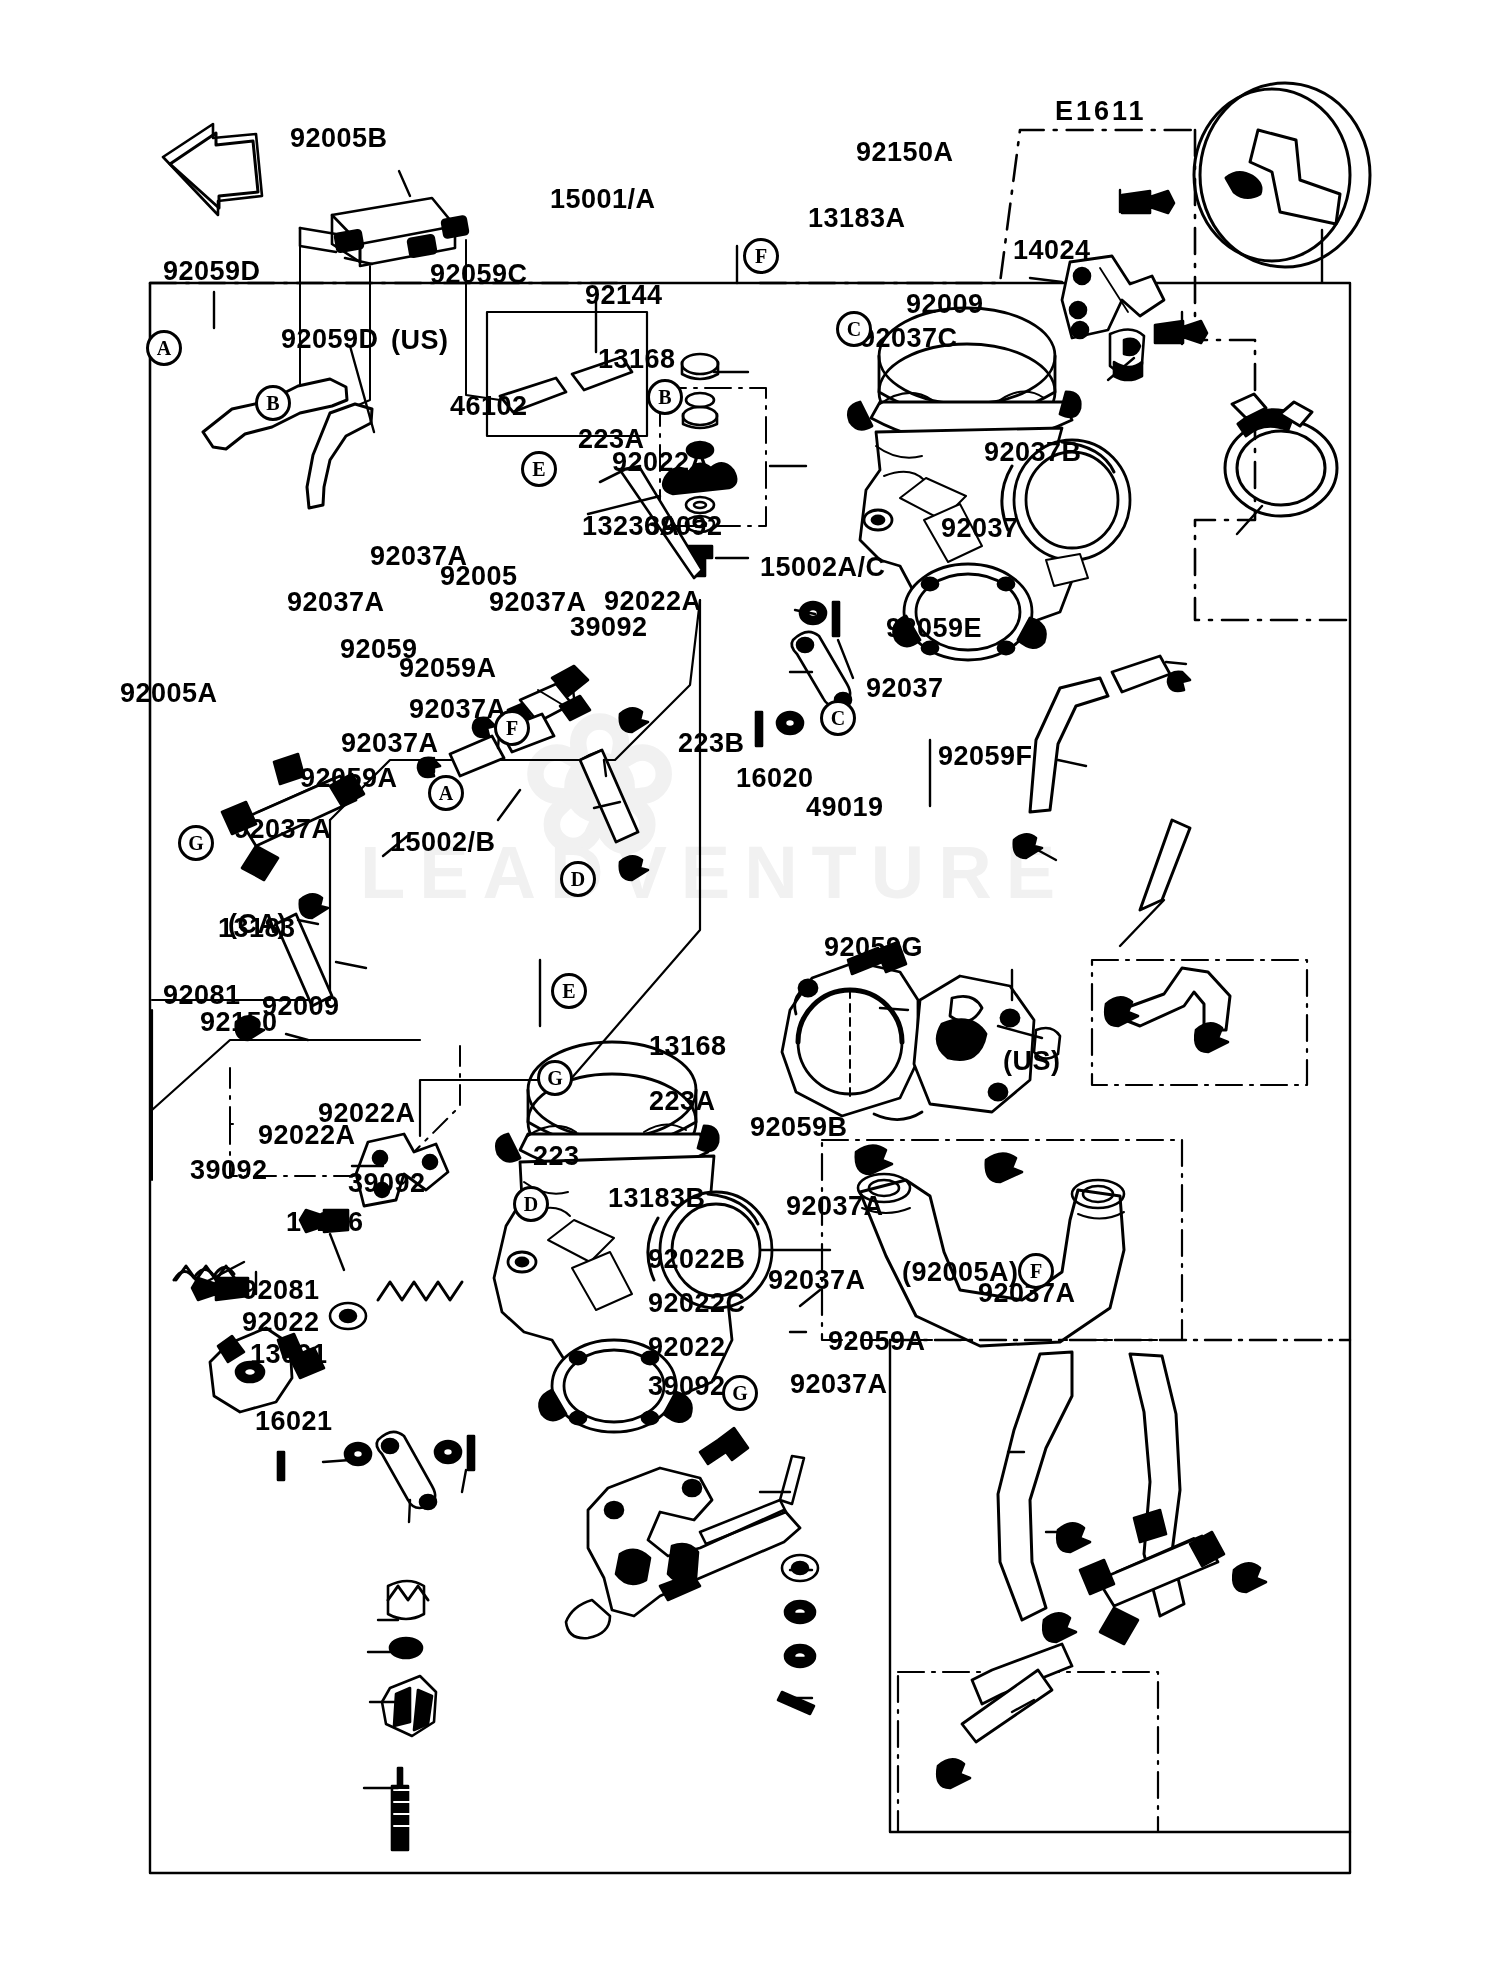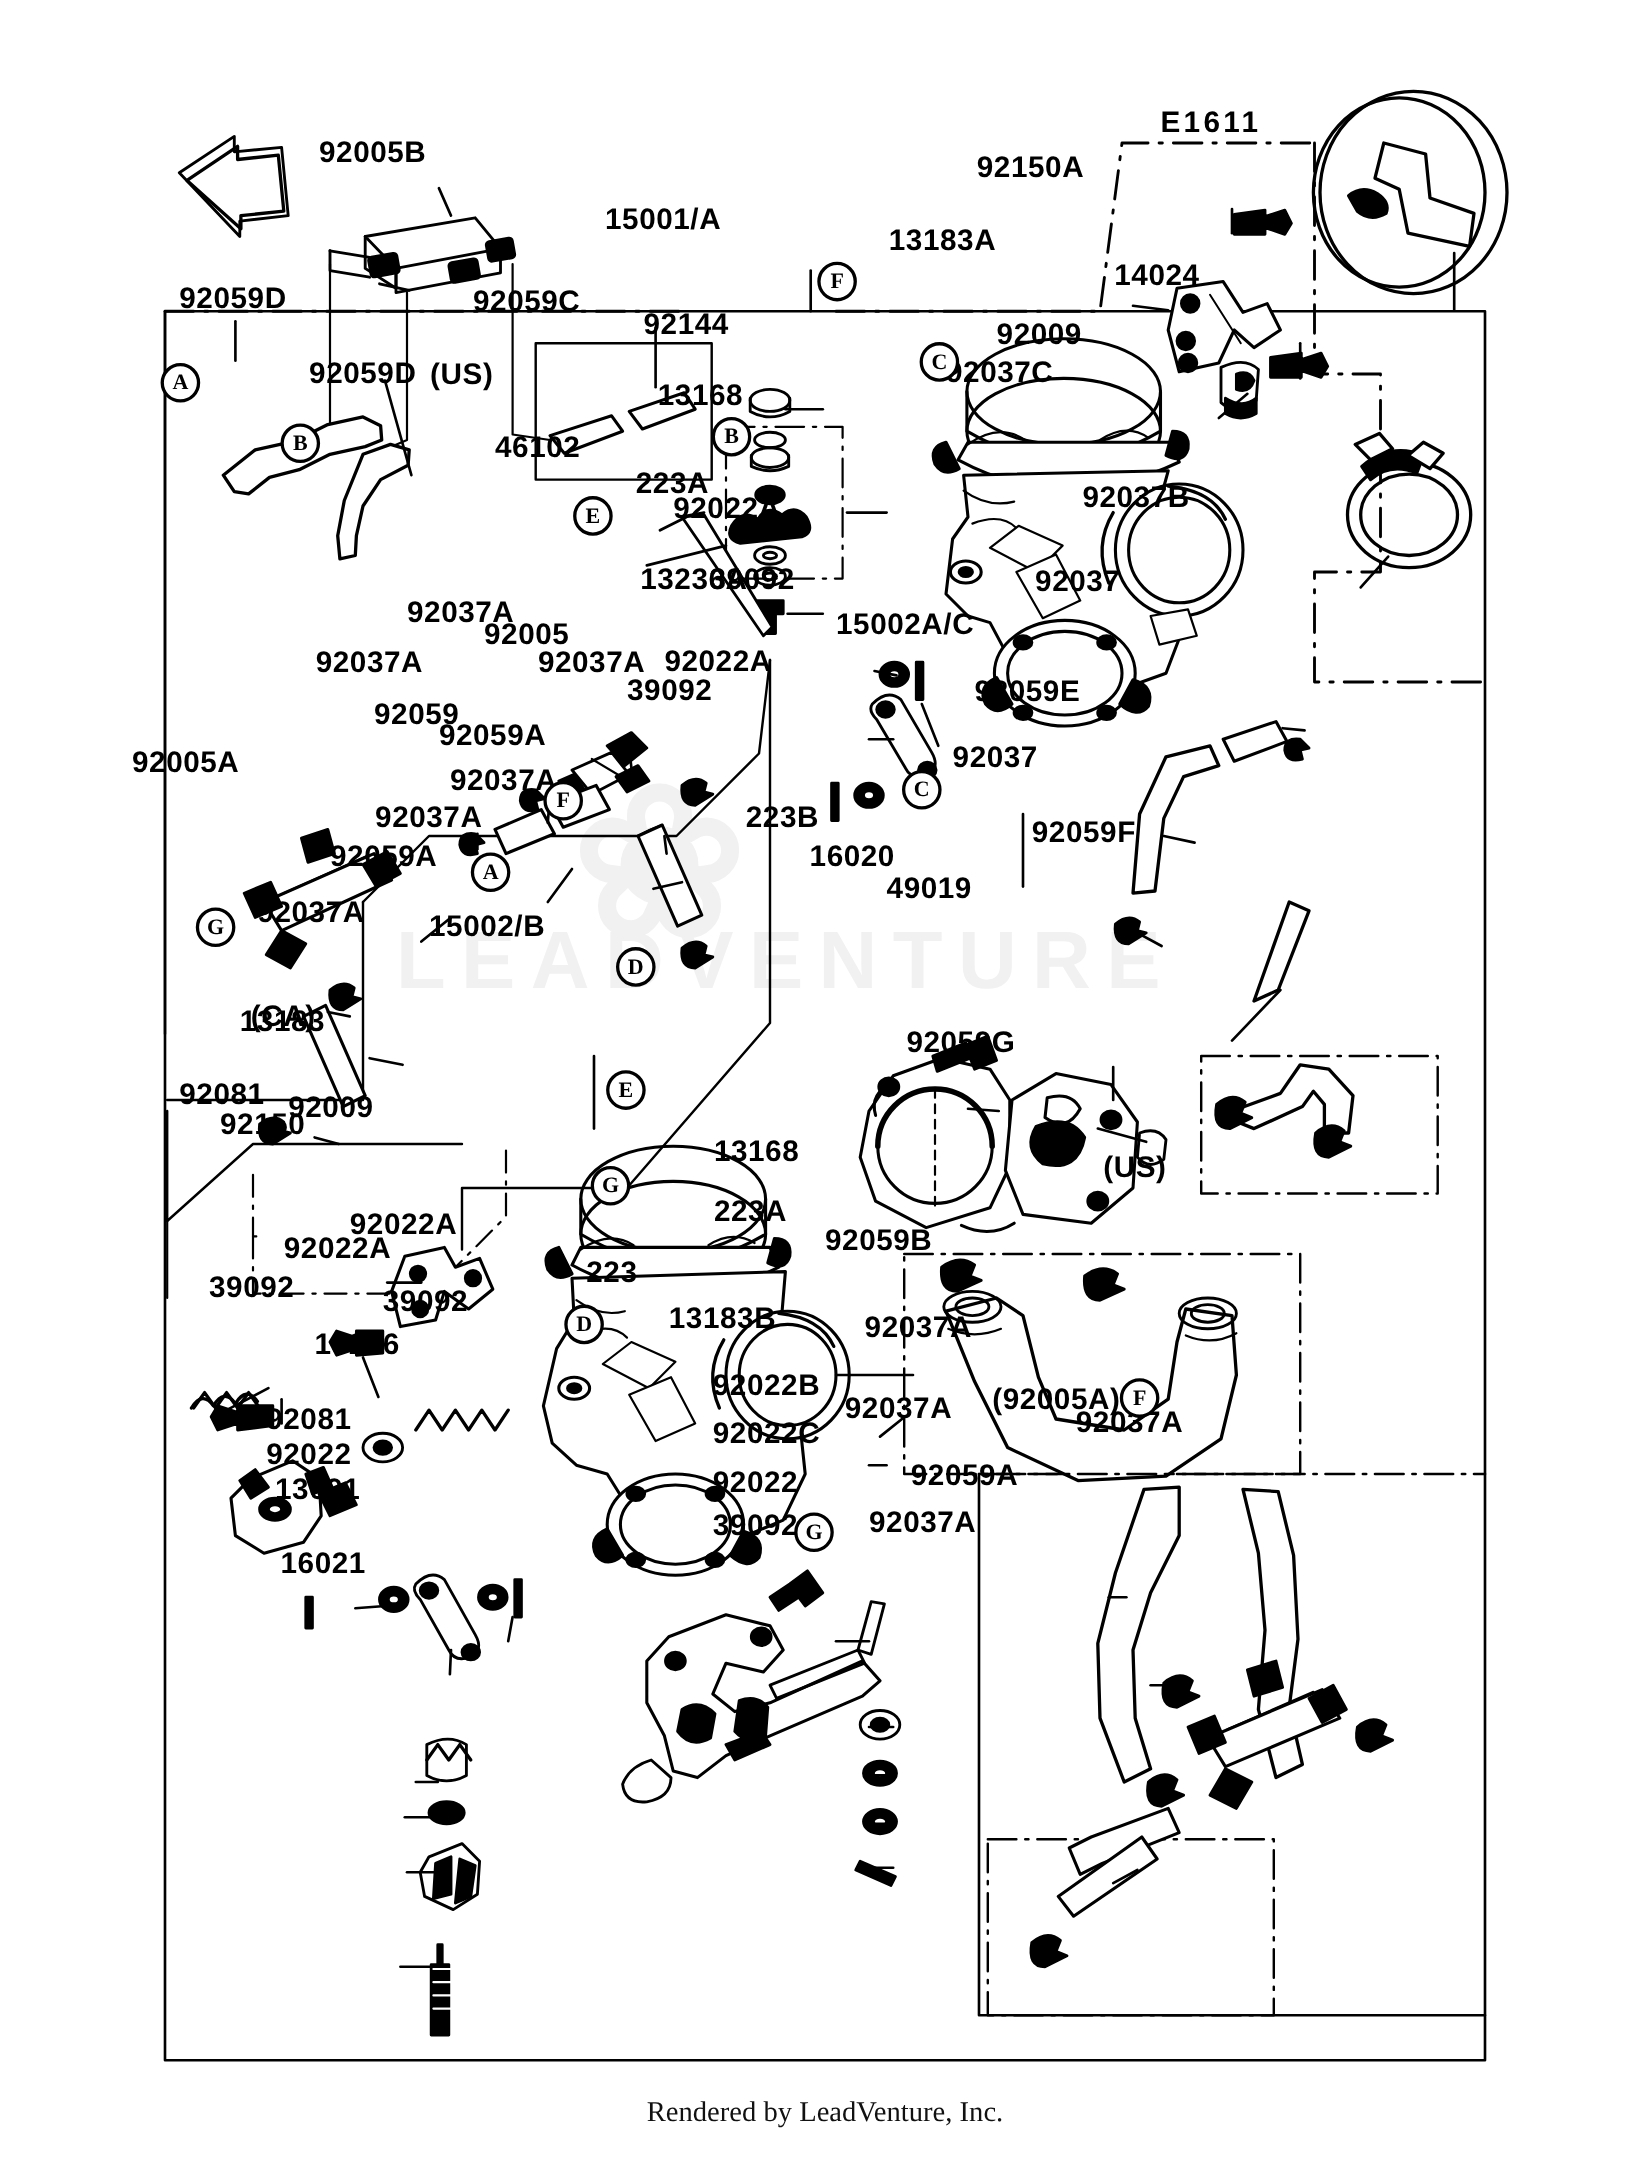--- a/index.html
+++ b/index.html
@@ -421,21 +421,21 @@
         <path d="M1046 1630 L1062 1630"></path>
         <path d="M1248 1572 L1236 1572"></path>
         <path d="M1012 1712 L1034 1700"></path>
         <path d="M960 1774 L944 1774"></path>
       </g>
     </g>
   </svg>
 
   <div class="lbl s27" style="left:290px;top:123px;">92005B</div>
   <div class="lbl s27" style="left:550px;top:184px;">15001/A</div>
-  <div class="lbl s27" style="left:856px;top:137px;margin-left:32px;">92150A</div>
+  <div class="lbl s27" style="left:856px;top:137px;">92150A</div>
   <div class="lbl s27" style="left:808px;top:203px;">13183A</div>
   <div class="lbl s27" style="left:1055px;top:96px;letter-spacing:3px;">E1611</div>
   <div class="lbl s27" style="left:1013px;top:235px;">14024</div>
   <div class="lbl s27" style="left:906px;top:289px;">92009</div>
   <div class="lbl s27" style="left:860px;top:323px;">92037C</div>
   <div class="lbl s27" style="left:163px;top:256px;">92059D</div>
   <div class="lbl s27" style="left:281px;top:324px;">92059D</div>
   <div class="lbl s27" style="left:430px;top:259px;">92059C</div>
   <div class="lbl s27" style="left:585px;top:280px;">92144</div>
   <div class="lbl s27" style="left:598px;top:344px;">13168</div>
@@ -511,14 +511,13 @@
   <div class="circ" style="left:178px;top:825px;">G</div>
   <div class="circ" style="left:820px;top:700px;">C</div>
   <div class="circ" style="left:428px;top:775px;">A</div>
   <div class="circ" style="left:560px;top:861px;">D</div>
   <div class="circ" style="left:551px;top:973px;">E</div>
   <div class="circ" style="left:537px;top:1060px;">G</div>
   <div class="circ" style="left:513px;top:1186px;">D</div>
   <div class="circ" style="left:1018px;top:1253px;">F</div>
   <div class="circ" style="left:722px;top:1375px;">G</div>
 
-  <div id="footer">Rendered by LeadVenture, Inc.</div>
 </div>
 
 </body></html>

